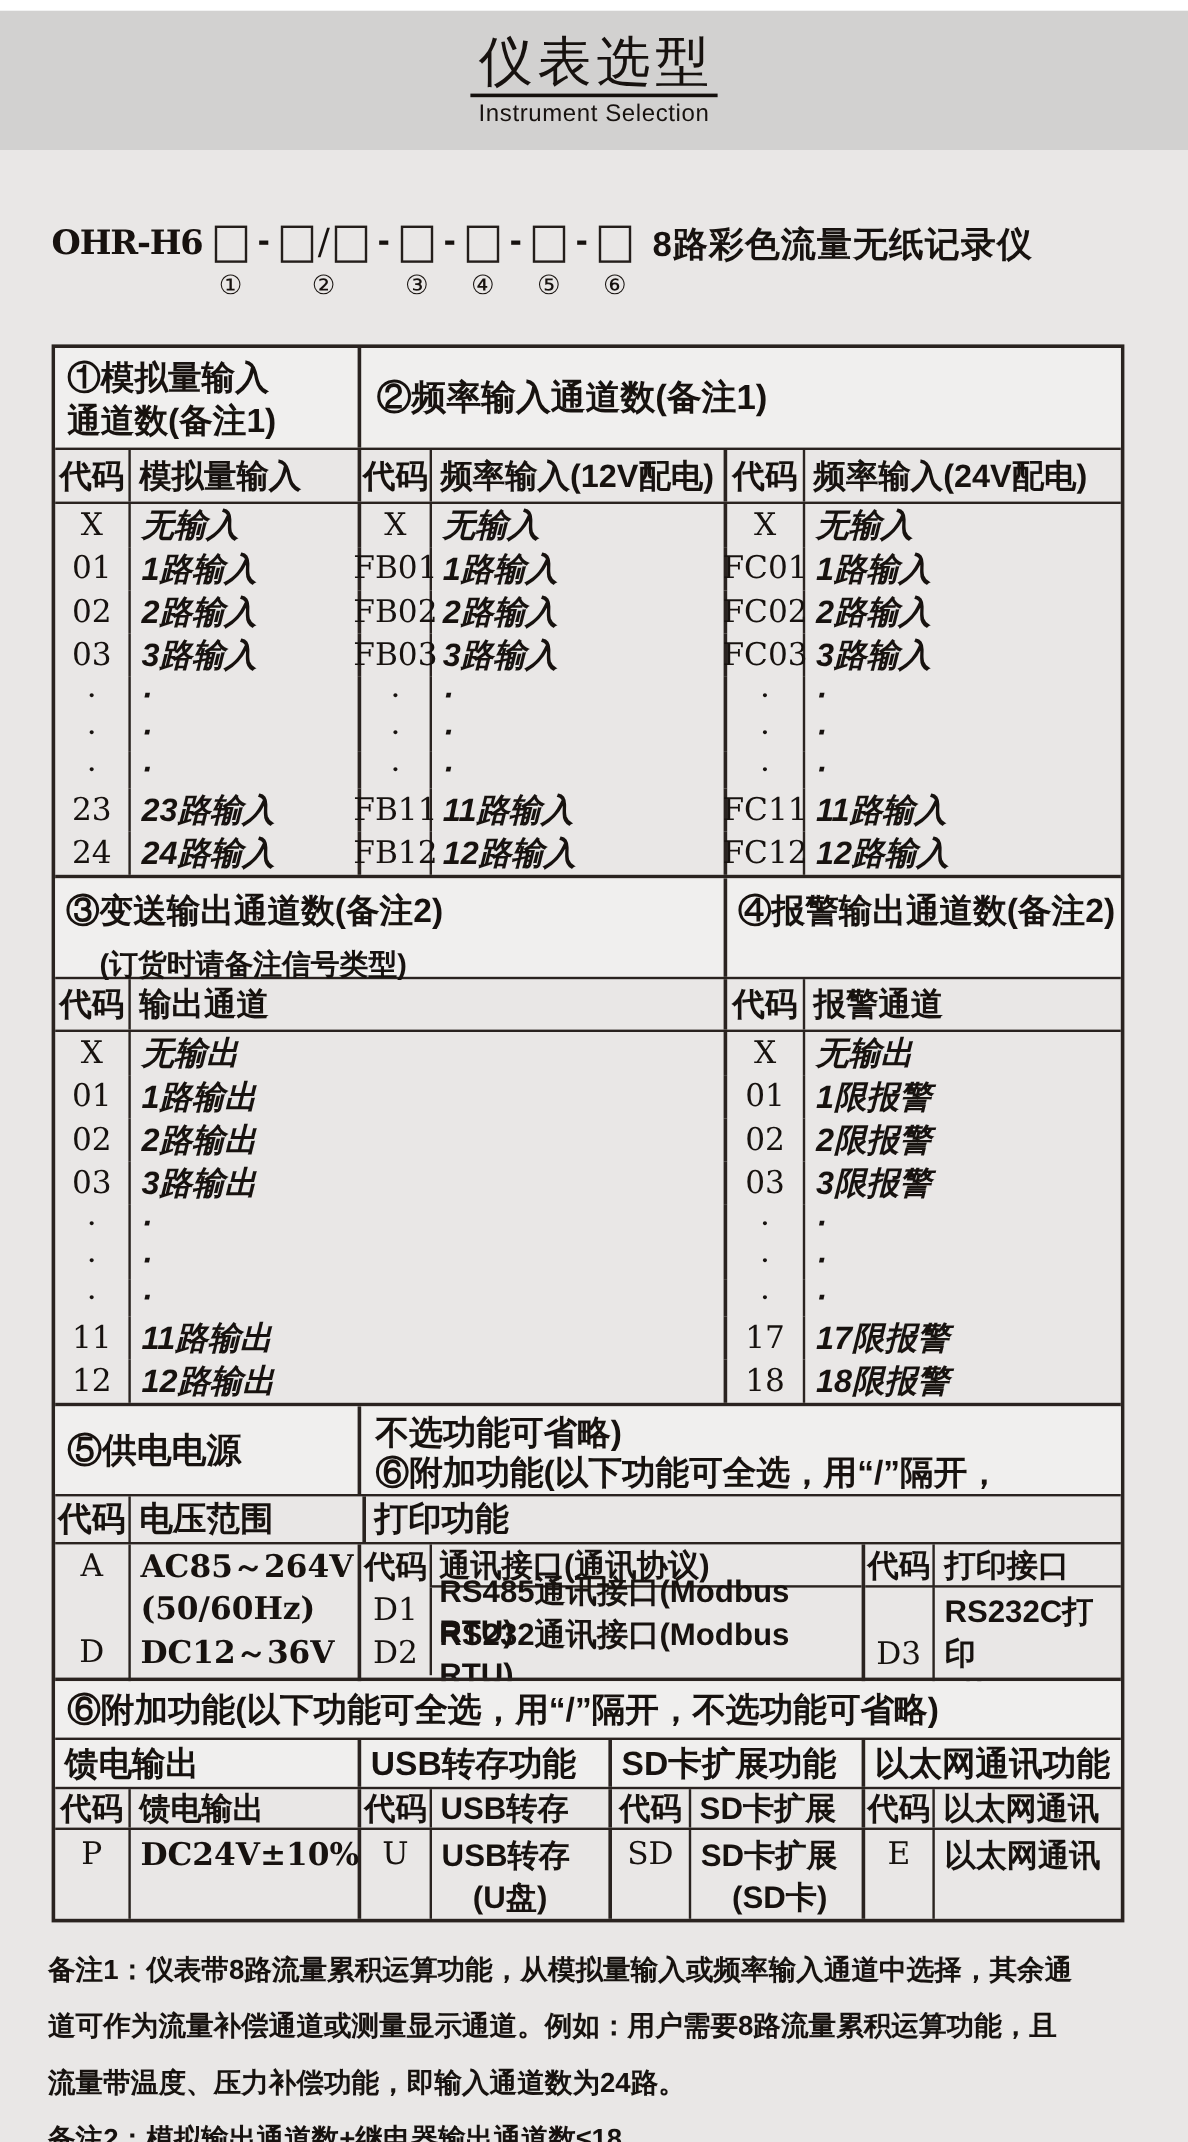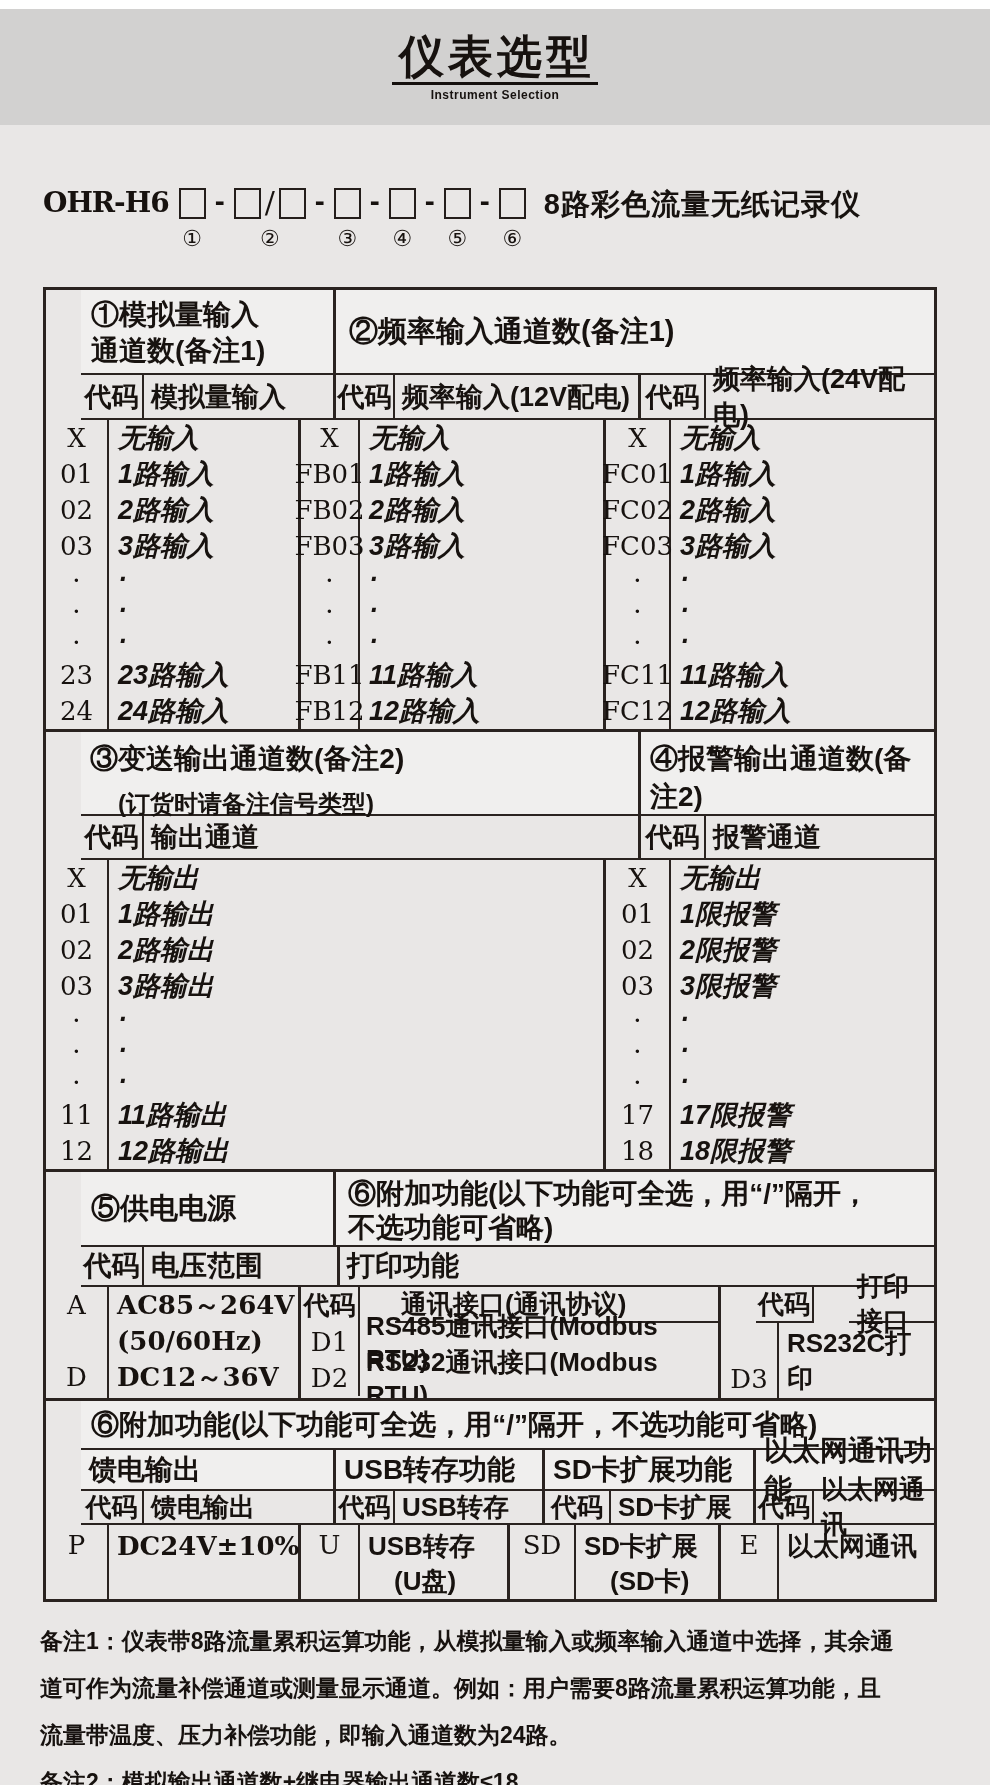--- a/index.html
+++ b/index.html
@@ -5,44 +5,44 @@
   :root{
     --page-bg:#e9e7e6; --banner-bg:#d2d1d0; --ln:#2a2320; --hdr-bg:#f0efee; --txt:#17120f;
   }
   *{margin:0;padding:0;box-sizing:border-box;}
   html,body{width:990px;}
   body{height:1785px;background:var(--page-bg);color:var(--txt);
        font-family:"Liberation Sans",sans-serif;overflow:hidden;position:relative;}
   .topstrip{position:absolute;left:0;top:0;width:990px;height:9px;background:#ffffff;}
   .banner{position:absolute;left:0;top:9px;width:990px;height:116px;background:var(--banner-bg);
           display:flex;flex-direction:column;align-items:center;justify-content:center;}
-  .t-zh{font-size:45px;font-weight:700;letter-spacing:4px;line-height:1.12;
+  .t-zh{font-size:45px;font-weight:400;letter-spacing:4px;line-height:1.12;
         border-bottom:3px solid #15100d;padding:0 3px 0 7px;}
-  .t-en{font-size:12px;font-weight:700;margin-top:3px;letter-spacing:0.5px;}
+  .t-en{font-size:20px;font-weight:400;margin-top:3px;letter-spacing:0.5px;}
 
   
   .model{position:absolute;left:43px;top:186px;display:flex;align-items:flex-start;}
   .lat{font-family:"DejaVu Serif",serif;}
   .m-prefix{font-family:"DejaVu Serif",serif;font-weight:600;font-size:28px;line-height:34px;margin-right:10px;letter-spacing:-1px;}
   .m-unit{display:flex;flex-direction:column;align-items:center;}
   .m-boxrow{display:flex;align-items:center;height:34px;}
   .mbox{width:27px;height:31px;border:2.5px solid #241e1b;background:transparent;}
   .m-slash{font-size:30px;font-weight:500;line-height:32px;margin:0 4px;font-family:"DejaVu Serif",serif;}
   .m-dash{font-size:30px;font-weight:700;line-height:30px;margin:0 9px;}
   .m-marker{font-size:22px;line-height:1;margin-top:8px;font-family:"DejaVu Serif",serif;}
   .m-suffix{font-size:29px;font-weight:700;line-height:36px;margin-left:18px;letter-spacing:1px;}
 
   
   .tbl{position:absolute;left:43px;top:287px;width:894px;height:1315px;
        border:3px solid var(--ln);display:flex;flex-direction:column;}
   .sec{display:flex;flex-direction:column;}
   .secA{height:440px;} .secB{height:440px;border-top:3px solid var(--ln);}
   .secC{height:229px;border-top:3px solid var(--ln);} .secD{flex:1;border-top:3px solid var(--ln);}
   .row{display:flex;}
-  .bb{border-bottom:2px solid var(--ln);margin-left:35px;}
+  .bb{border-bottom:2px solid var(--ln);}
   .br2{border-right:2px solid var(--ln);} .br3{border-right:3px solid var(--ln);}
   .hdrbg{background:var(--hdr-bg);}
   .code{font-family:"DejaVu Serif",serif;font-weight:500;font-size:26px;
         display:flex;align-items:center;justify-content:center;}
   .val{display:flex;align-items:center;padding-left:9px;font-size:27px;font-weight:700;font-style:italic;}
   
   .cA0{width:63px;} .cA1{width:192px;} .cA2{width:59px;} .cA3{width:246px;} .cA4{width:65px;} .cA5{flex:1;}
   .cB0{width:63px;} .cB1{width:497px;} .cB2{width:65px;} .cB3{flex:1;}
   .hA{height:85px;} .shA{height:45px;font-weight:700;}
   .hA1{padding:7px 0 0 10px;font-size:28px;font-weight:700;line-height:36px;}
@@ -315,22 +315,22 @@
           <div class="cB2 br2 code">18</div>
           <div class="cB3 val">18限报警</div>
         </div>
     </div>
   </div>
 
   <div class="sec secC">
     <div class="row hC bb hdrbg">
       <div class="hC1 br3">⑤供电电源</div>
       <div class="hC2">
+        <div>不选功能可省略)</div>
         <div>⑥附加功能(以下功能可全选，用“/”隔开，</div>
-        <div>不选功能可省略)</div>
       </div>
     </div>
     <div class="row r2C bb">
       <div class="cC0 br2 sh-code">代码</div>
       <div class="cC1 br3 sh-val">电压范围</div>
       <div class="cC3 sh-val">打印功能</div>
     </div>
     <div class="bodyC">
       <div class="pwr br3">
         <div class="pwrCode br2">

